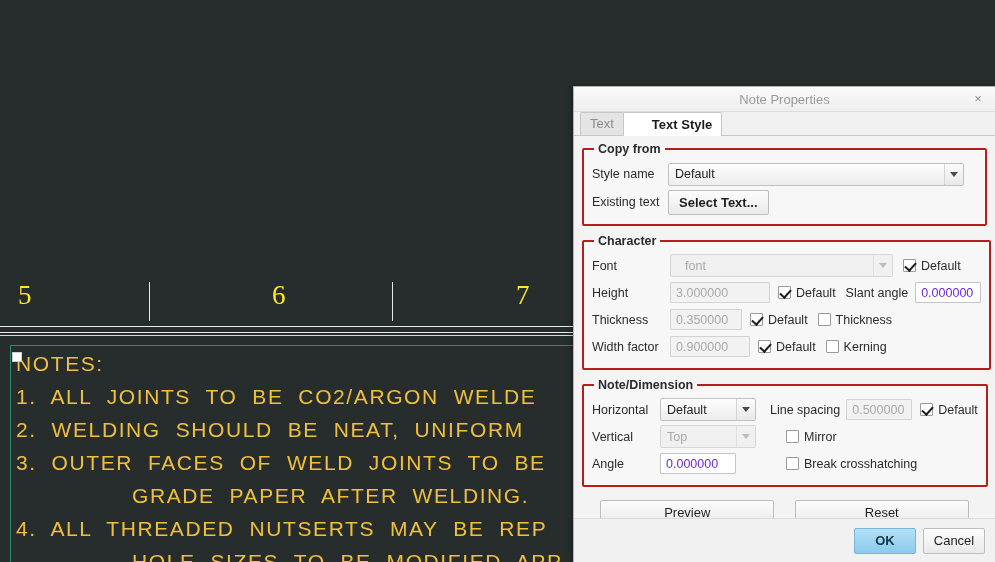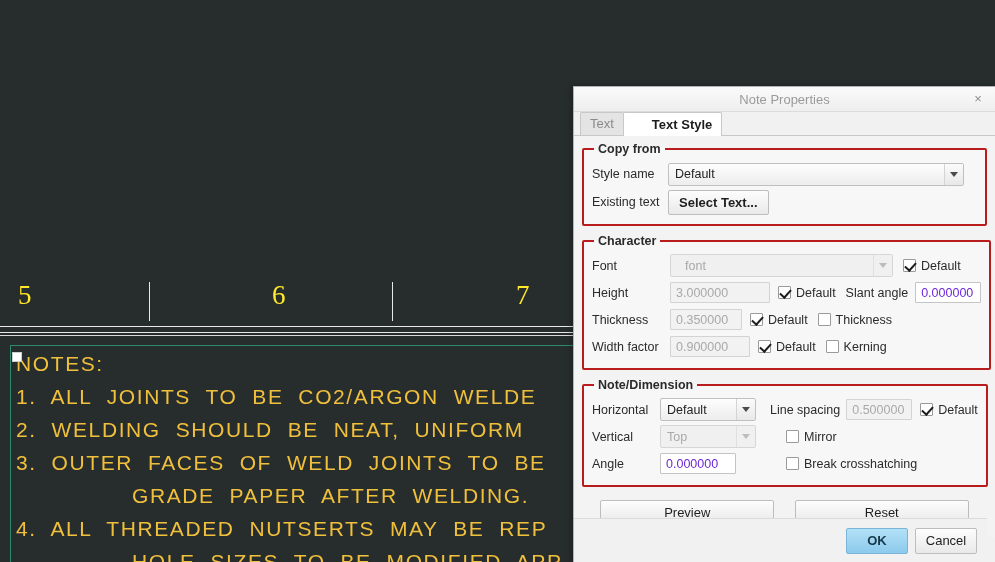--- a/index.html
+++ b/index.html
@@ -253,21 +253,21 @@
   .colorswatch { width: 22px; height: 17px; }
 
   .midbuttons {
     display: flex; justify-content: space-around;
     padding: 5px 8px 0 8px;
   }
   .midbuttons .btn { width: 174px; height: 24px; }
 
   .footer {
     position: absolute;
-    left: 0; bottom: 0; right: 8px;
+    left: 0; bottom: 0; right: 0;
     height: 44px;
     background: #f1f1f1;
     border-top: 1px solid #dcdcdc;
     display: flex; align-items: center; justify-content: flex-end;
     padding-right: 10px;
   }
   .btn-ok {
     width: 62px; height: 26px;
     background: linear-gradient(to bottom,#b3e0f7,#8ccaec);
     border: 1px solid #7ab4d6;

